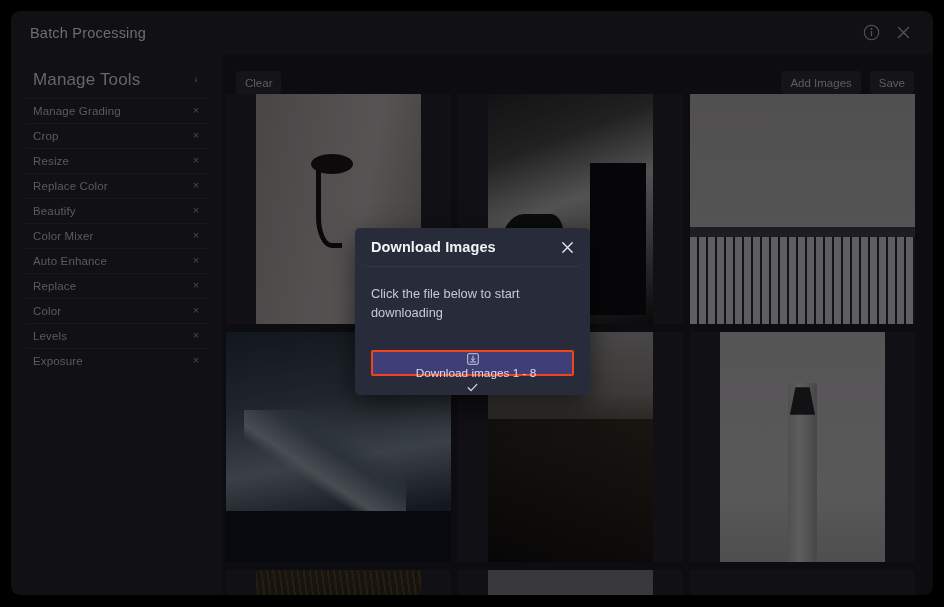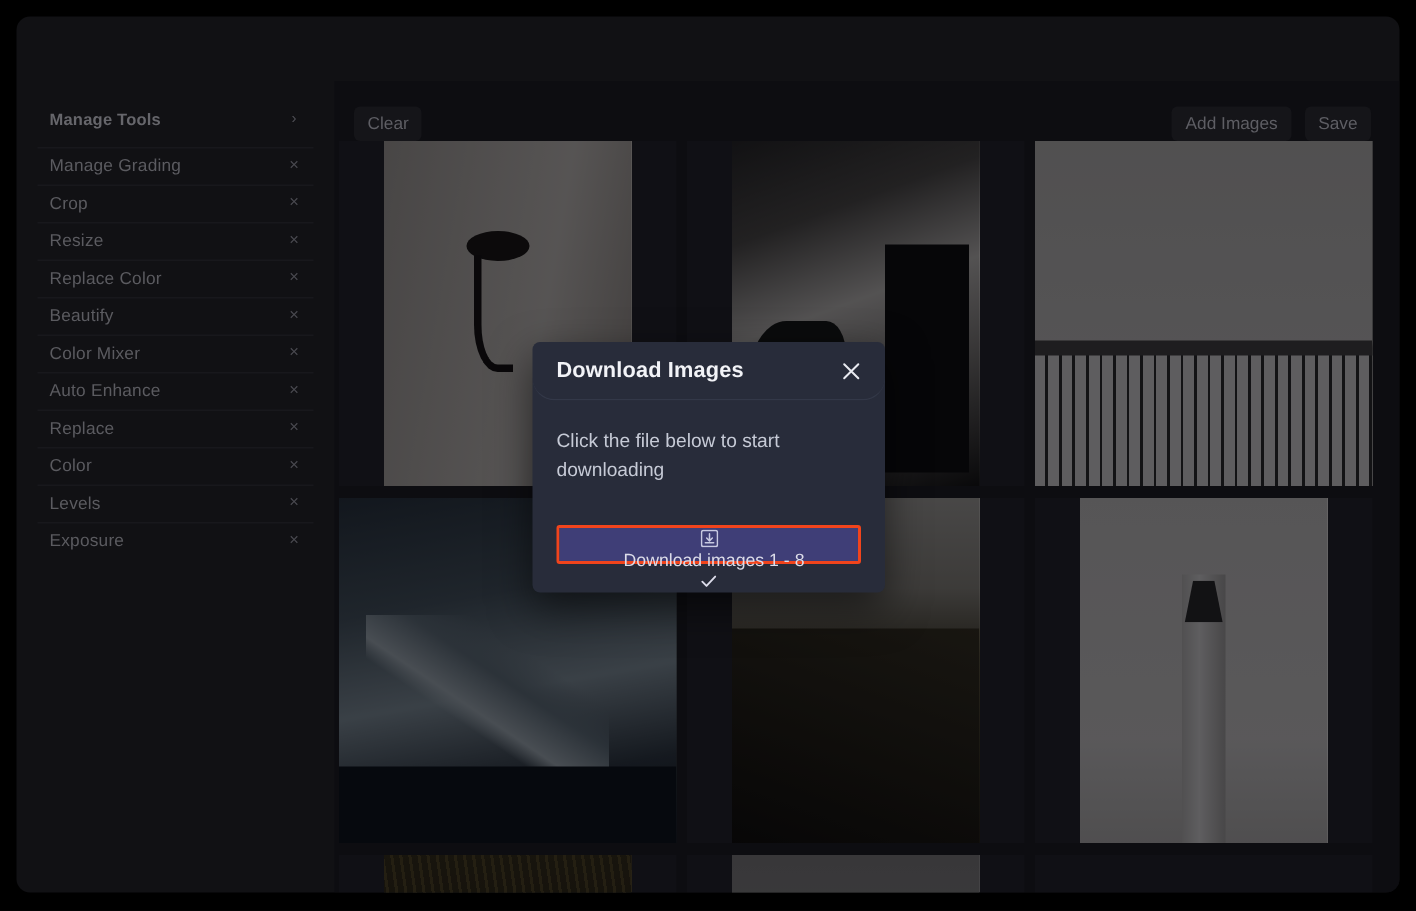--- a/index.html
+++ b/index.html
@@ -73,21 +73,21 @@
     background: #18181c;
   }
   .side-label {
     font-size: 11.5px;
     color: #5b5b60;
     letter-spacing: .15px;
     white-space: nowrap;
     flex: 1 1 auto;
   }
   #manage-tools-row { height: 33px; margin-bottom: 2px; }
-  #manage-tools-row .side-label { color: #66666b; font-size: 11px; font-weight: bold; }
+  #manage-tools-row .side-label { color: #66666b; font-size: 17px; }
   .side-glyph {
     font-size: 11px;
     color: #4a4a50;
     line-height: 1;
     width: 12px;
     text-align: center;
   }
   .chev { font-size: 10px; color: #4f4f55; }
 
   
@@ -287,20 +287,36 @@
     margin-left: 7px;
     white-space: nowrap;
   }
   #download-check { width: 14px; height: 14px; display: flex; align-items: center; justify-content: center; flex: 0 0 auto; }
 </style>
 </head>
 <body>
 
 <div id="app-window">
 
+  <div id="titlebar">
+    <div id="app-title">Batch Processing</div>
+    <div class="titlebar-spacer"></div>
+    <div class="hdr-icon">
+      <svg width="17" height="17" viewBox="0 0 17 17">
+        <circle cx="8.5" cy="8.5" r="7.2" fill="none" stroke="#8a8a90" stroke-width="1.1"></circle>
+        <circle cx="8.5" cy="5" r="0.95" fill="#8a8a90"></circle>
+        <rect x="7.9" y="6.9" width="1.2" height="5.2" rx="0.5" fill="#8a8a90"></rect>
+      </svg>
+    </div>
+    <div class="hdr-icon">
+      <svg width="17" height="17" viewBox="0 0 17 17">
+        <path d="M3.4 3.4 L13.6 13.6 M13.6 3.4 L3.4 13.6" stroke="#9a9aa0" stroke-width="1.25" stroke-linecap="round"></path>
+      </svg>
+    </div>
+  </div>
 
   <div id="sidebar">
 
     <div class="side-row" id="manage-tools-row">
       <span class="side-label">Manage Tools</span>
       <span class="side-glyph chev">›</span>
     </div>
 
     <div class="side-row">
       <span class="side-label">Manage Grading</span>

